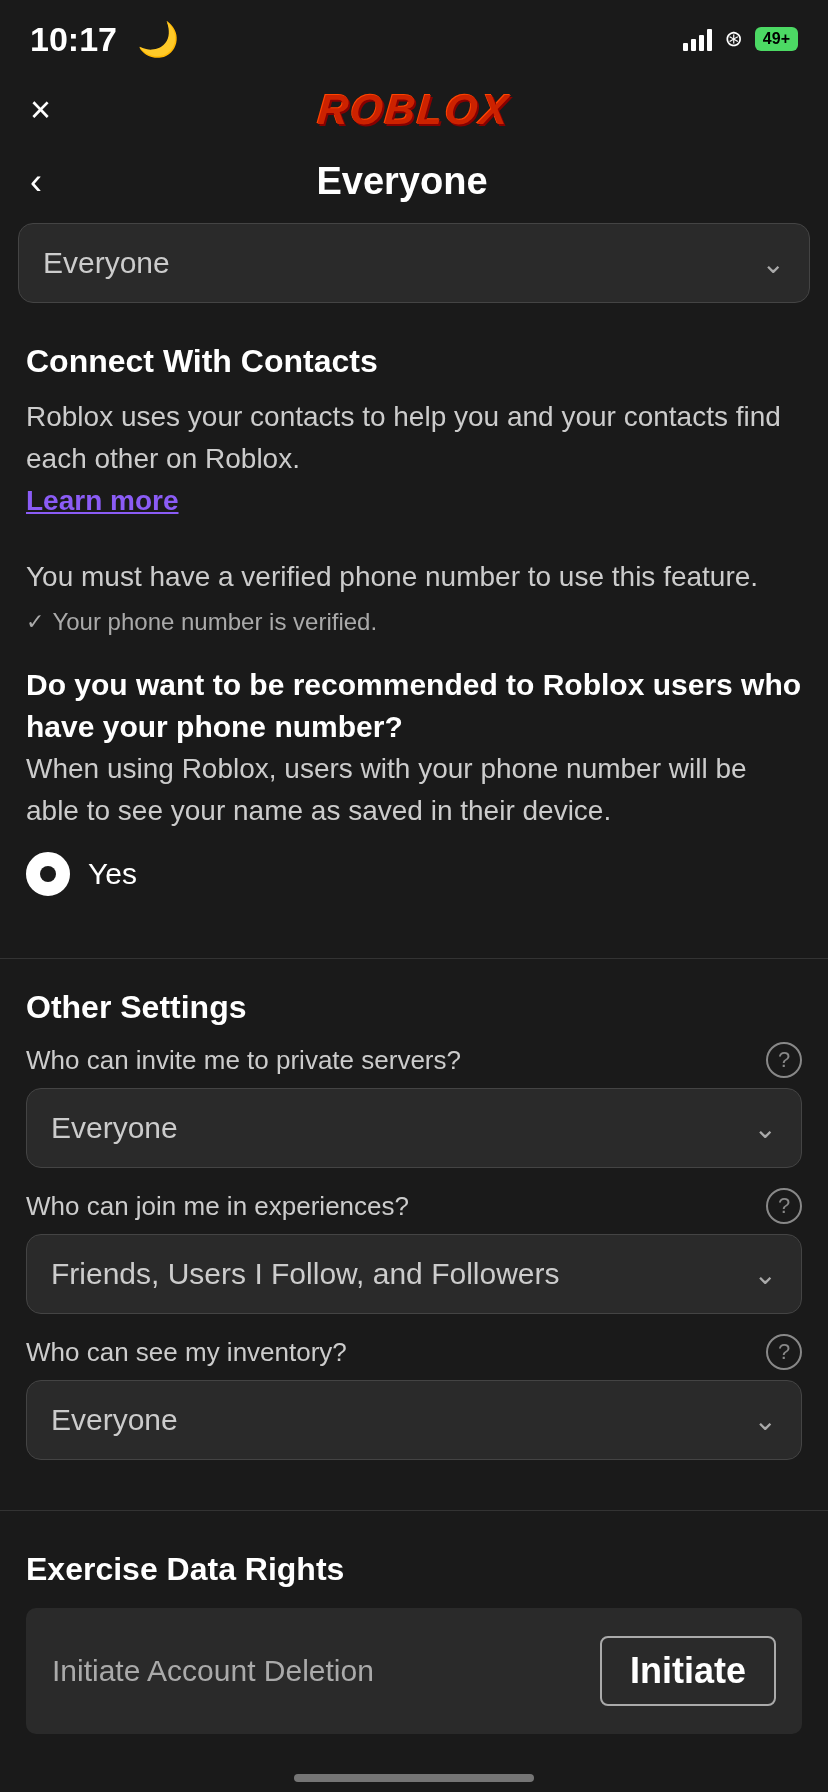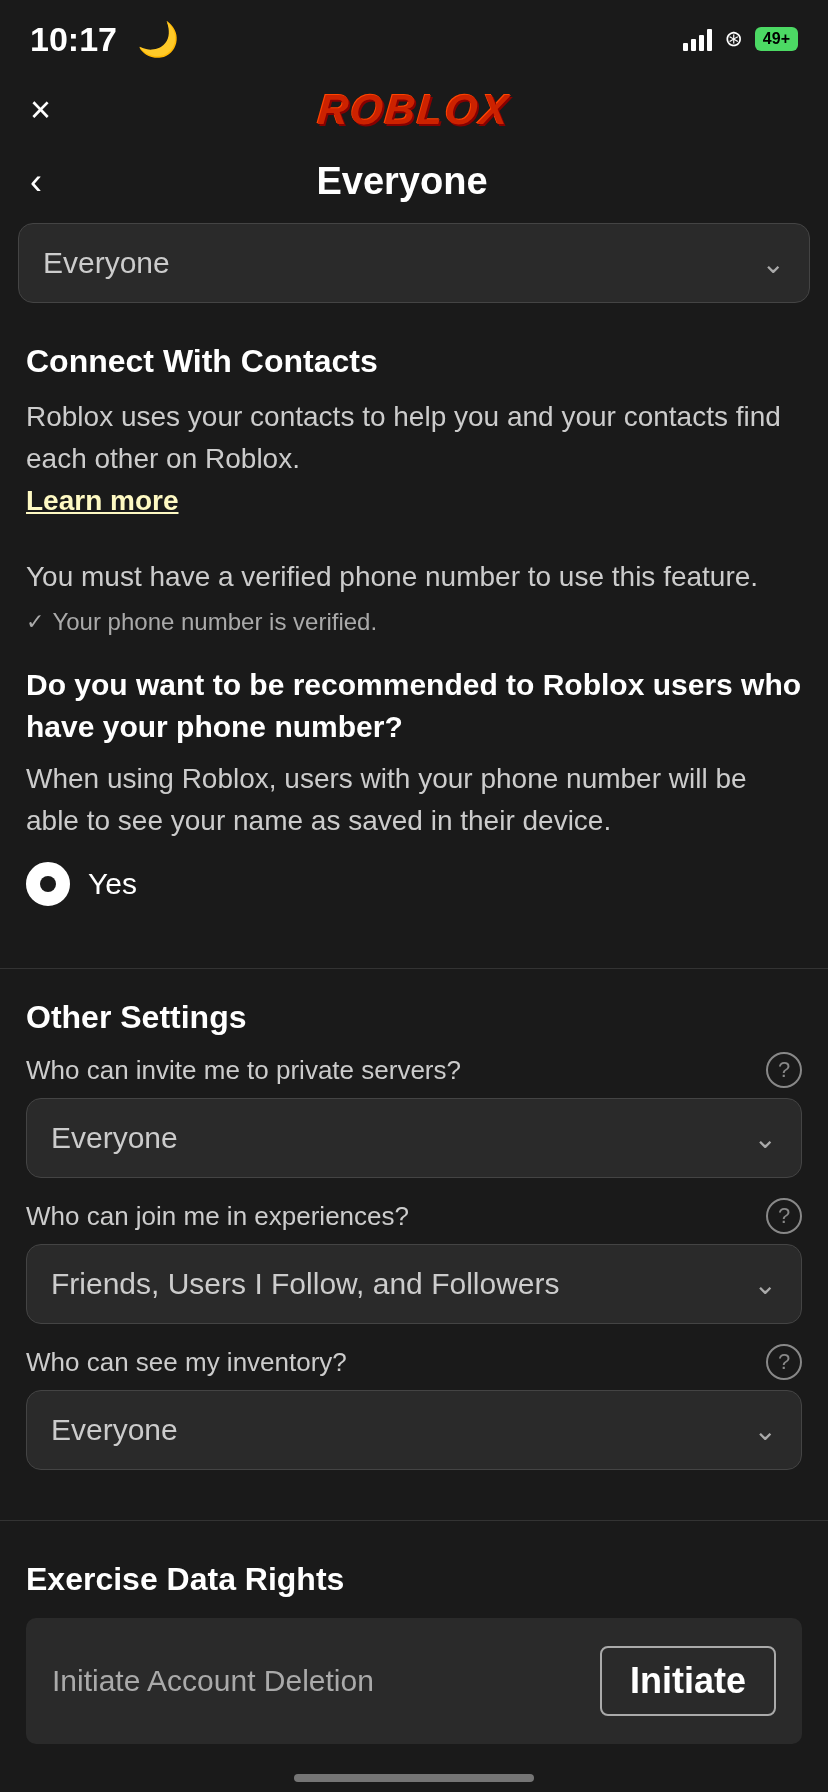--- a/index.html
+++ b/index.html
@@ -171,21 +171,21 @@
     .section-text {
       font-size: 28px;
       color: #cccccc;
       line-height: 1.5;
       margin-bottom: 10px;
     }
 
     .learn-more-link {
       font-size: 28px;
       font-weight: 700;
-      color: #fef9c3;
+      color: #8b5cf6;
       text-decoration: underline;
       cursor: pointer;
       display: inline;
     }
 
     .verified-text {
       display: flex;
       align-items: center;
       gap: 8px;
       font-size: 24px;
@@ -196,21 +196,21 @@
     .checkmark {
       color: #aaaaaa;
       font-size: 22px;
     }
 
     .question-heading {
       font-size: 30px;
       font-weight: 600;
       color: #ffffff;
       line-height: 1.4;
-      margin-bottom: 10px;
+      margin-bottom: 0;
     }
 
     .radio-group {
       margin-top: 20px;
     }
 
     .radio-option {
       display: flex;
       align-items: center;
       gap: 18px;

